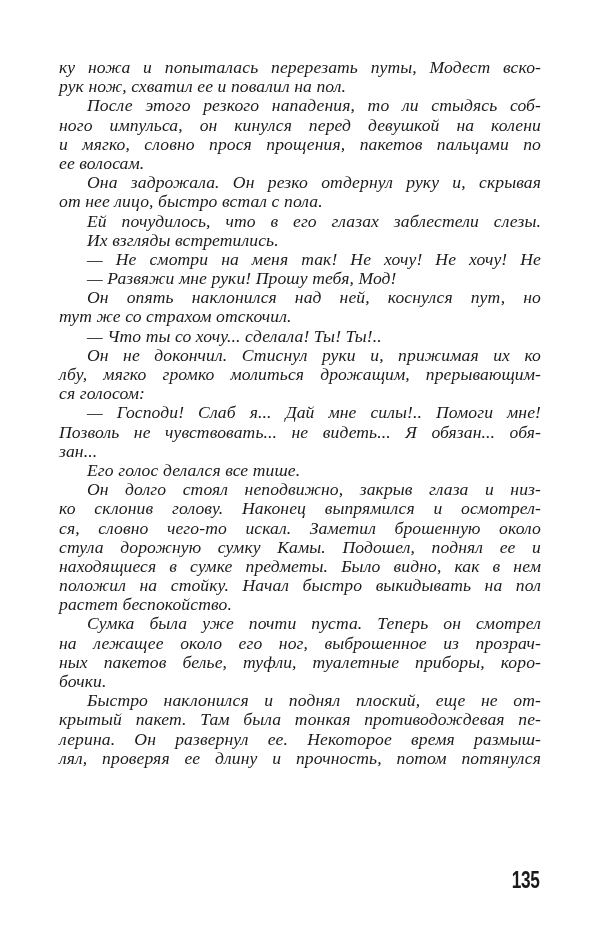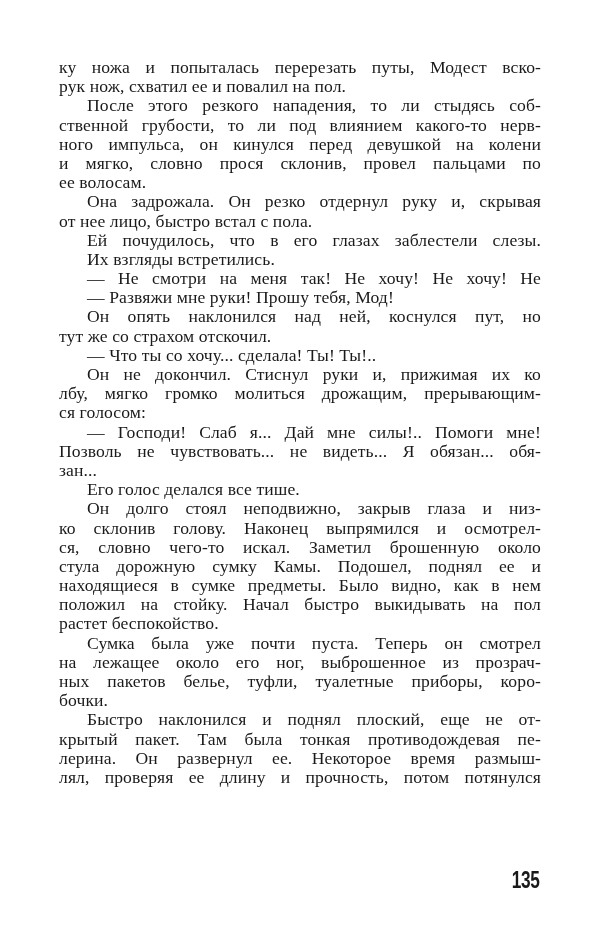--- a/index.html
+++ b/index.html
@@ -6,20 +6,21 @@
   body {
     width: 600px; height: 941px; position: relative; overflow: hidden;
     font-family: "Liberation Serif", "DejaVu Serif", serif;
     color: #1a1a1a;
   }
   .page-text {
     position: absolute;
     left: 59px;
     top: 58px;
     width: 482px;
+    font-style: italic;
   }
   .line {
     display: block;
     height: 19.2px;
     line-height: 19.2px;
     font-size: 17.6px;
     white-space: nowrap;
     text-align: justify;
     text-align-last: justify;
     letter-spacing: 0.1px;
@@ -39,23 +40,22 @@
     color: #1a1a1a;
   }
 </style>
 </head>
 <body>
 
 <div class="page-text" id="page-text">
     <span class="line">ку ножа и попыталась перерезать путы, Модест вско-</span>
     <span class="line last">рук нож, схватил ее и повалил на пол.</span>
     <span class="line indent">После этого резкого нападения, то ли стыдясь соб-</span>
-    <span class="line">ственной грубости, то ли под влиянием какого-то нерв-</span>
     <span class="line">ного импульса, он кинулся перед девушкой на колени</span>
-    <span class="line">и мягко, словно прося склонив, провел пальцами по</span>
+    <span class="line">и мягко, словно прося прощения, пакетов пальцами по</span>
     <span class="line last">ее волосам.</span>
     <span class="line indent">Она задрожала. Он резко отдернул руку и, скрывая</span>
     <span class="line last">от нее лицо, быстро встал с пола.</span>
     <span class="line indent">Ей почудилось, что в его глазах заблестели слезы.</span>
     <span class="line indent last">Их взгляды встретились.</span>
     <span class="line indent">— Не смотри на меня так! Не хочу! Не хочу! Не</span>
     <span class="line indent last">— Развяжи мне руки! Прошу тебя, Мод!</span>
     <span class="line indent">Он опять наклонился над ней, коснулся пут, но</span>
     <span class="line last">тут же со страхом отскочил.</span>
     <span class="line indent last">— Что ты со хочу... сделала! Ты! Ты!..</span>

